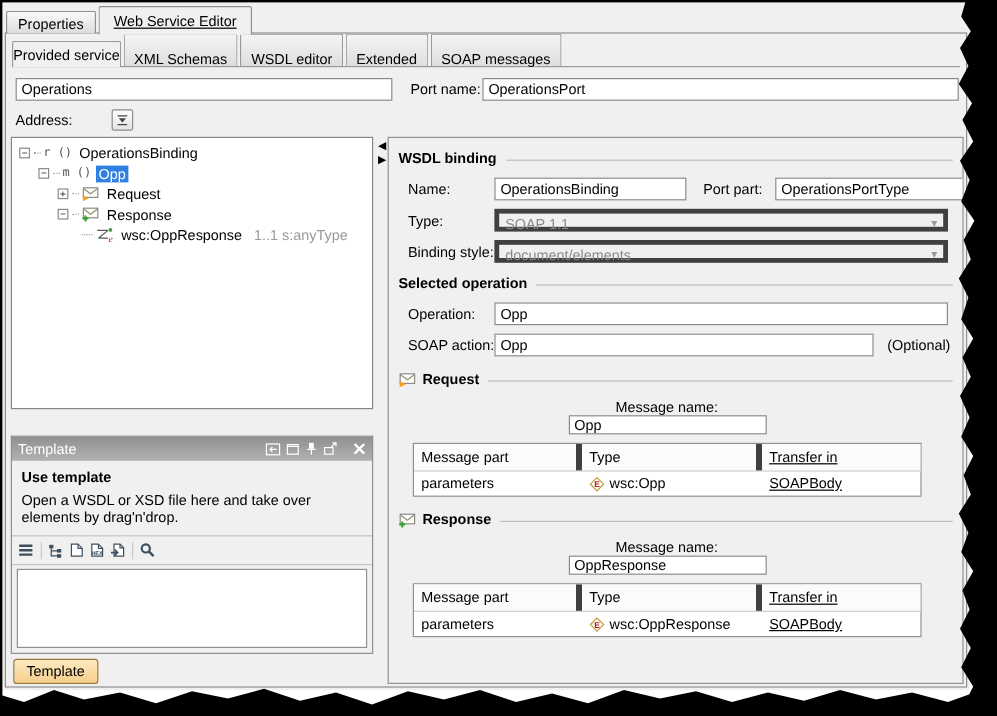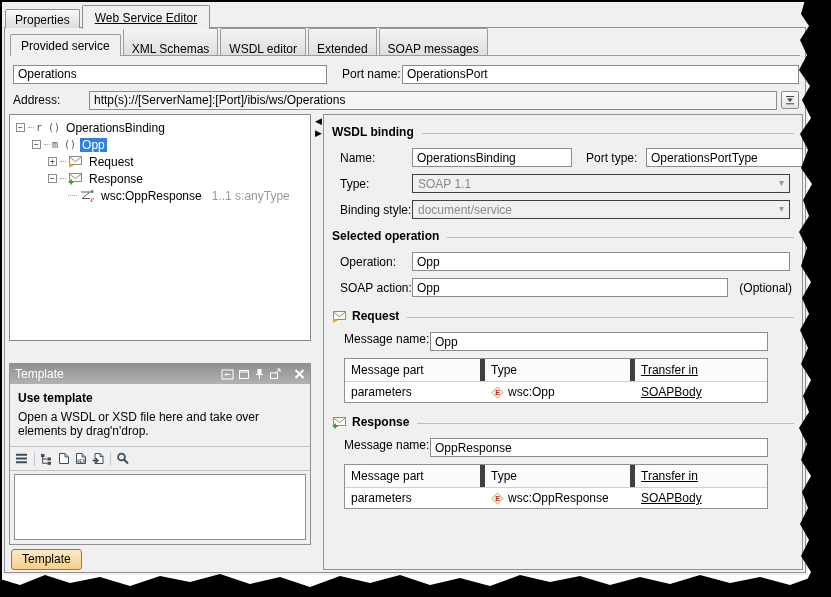--- a/index.html
+++ b/index.html
@@ -22,21 +22,21 @@
   .ttab.active { background:#f0f0f0; height:24px; padding:5px 12px; margin-bottom:-1px; z-index:6; position:relative;text-decoration:underline; }
 
   .editor-panel { position:absolute; left:2px; top:25px; right:2px; bottom:2px;
     border:1px solid #8f8f8f; background:#f0f0f0; }
 
   
   .itabs { position:absolute; left:5px; top:5px; right:5px; height:23px; display:flex;
     align-items:flex-end; border-bottom:1px solid #9a9a9a; }
   .itab { border:1px solid #9a9a9a; border-bottom:none; border-radius:2px 2px 0 0;
     background:linear-gradient(#f4f4f4,#dedede); padding:13px 8px; margin-right:2px; height:19px; cursor:default; white-space:nowrap; }
-  .itab.active { background:#f0f0f0; height:22px; padding:4px 10px; margin-bottom:-1px; z-index:2; position:relative; }
+  .itab.active { background:#f0f0f0; height:22px; padding:4px 0; margin-bottom:-1px; z-index:2; position:relative; }
 
   
   .svc-row { position:absolute; left:8px; top:36px; right:6px; height:20px; display:flex; align-items:center; }
   .addr-row { position:absolute; left:8px; top:62px; right:6px; height:20px; display:flex; align-items:center; }
   .flabel { flex:none; }
   input.txt { height:19px; border:1px solid #8b8b8b; background:#fff; font:12px "Liberation Sans",sans-serif; padding:0 4px; }
   .svc-row .flabel { width:76px; }
   .addr-row .flabel { width:76px; }
   .addr-btn { width:18px; height:18px; margin-left:4px; border:1px solid #8b8b8b; border-radius:2px;
     background:linear-gradient(#fdfdfd,#e4e4e4); display:flex; align-items:center; justify-content:center; flex:none; cursor:default; }
@@ -63,27 +63,27 @@
 
   
   .right-panel { position:absolute; left:318px; top:86px; right:2px; bottom:2px;
     border:1px solid #919191; background:#f0f0f0; padding:6px 8px; overflow:hidden; }
   .sec-head { display:flex; align-items:center; margin:4px 0 9px; }
   .sec-head .sicon { flex:none; margin-right:5px; display:inline-flex; }
   .sec-head .t { font-weight:bold; white-space:nowrap; }
   .sec-head .rule { flex:1; border-top:1px solid #bdbdbd; margin-left:8px; margin-top:2px; }
   .frm { display:flex; align-items:center; margin:0 2px 7px 8px; }
   .frm .flabel { width:72px; flex:none; }
-  .combo { position:relative; height:19px; border:1px solid #404040; background:#f0f0f0;
+  .combo { position:relative; height:19px; border:4px solid #404040; background:#f0f0f0;
     color:#8a8a8a; flex:1; padding:2px 18px 0 5px; margin-right:2px; }
   .combo .arrow { position:absolute; right:5px; top:2px; color:#9a9a9a; font-size:10px; }
   .note { flex:none; width:56px; text-align:right; margin-left:8px; }
 
   .msg-block { margin-left:12px; }
-  .msg-row { display:flex; margin-right:26px; }
+  .msg-row { display:flex; align-items:center; margin-right:26px;flex-direction:column; }
   .msg-row .flabel { width:86px; flex:none; }
 
   .wtable { margin:7px 26px 12px 12px; border:1px solid #8f8f8f; background:#fff; }
   .wth { display:flex; background:#fbfbfb; border-bottom:1px solid #d0d0d0; }
   .wtd { display:flex; }
   .wc { padding:3px 6px; display:flex; align-items:center; gap:4px; }
   .wth .wc { border-right:5px solid #404040; padding:4px 6px; }
   .wth .wc:last-child { border-right:none; }
   .c1 { width:140px; flex:none; } .c2 { width:150px; flex:none; } .c3 { flex:1;text-decoration:underline; }
 
@@ -128,21 +128,20 @@
     </div>
 
     <div class="svc-row">
       <input class="txt" style="width: 314px;" value="Operations">
       <span class="flabel" style="width:60px;margin-left:15px">Port name:</span>
       <input class="txt" style="flex: 1 1 0%;" value="OperationsPort">
     </div>
 
     <div class="addr-row">
       <span class="flabel">Address:</span>
-      <input class="txt" style="flex: 1 1 0%; background: rgb(245, 245, 245);" readonly="" value="http(s)://[ServerName]:[Port]/ibis/ws/Operations">
       <span class="addr-btn">
         <svg width="10" height="10" viewBox="0 0 10 10">
           <path d="M1 1.5 h8 M1 8.8 h8" stroke="#444" stroke-width="1"></path>
           <path d="M2 3.5 h6 l-3 3.6 z" fill="#444"></path>
         </svg>
       </span>
     </div>
 
     <div class="tree-panel">
       <div class="trow" style="padding-left:6px">
@@ -202,34 +201,34 @@
 
     <div class="right-panel">
 
       <div class="sec-head">
         <span class="t">WSDL binding</span>
         <span class="rule"></span>
       </div>
       <div class="frm">
         <span class="flabel">Name:</span>
         <input class="txt" style="width: 160px;" value="OperationsBinding">
-        <span class="flabel" style="width:60px;margin-left:14px">Port type:</span>
+        <span class="flabel" style="width:60px;margin-left:14px">Port part:</span>
         <input class="txt" style="flex: 1 1 0%; margin-right: 2px;" value="OperationsPortType">
       </div>
       <div class="frm">
         <span class="flabel">Type:</span>
         <span class="combo">
           <span>SOAP 1.1</span>
           <span class="arrow">▾</span>
         </span>
       </div>
       <div class="frm">
         <span class="flabel">Binding style:</span>
         <span class="combo">
-          <span>document/service</span>
+          <span>document/elements</span>
           <span class="arrow">▾</span>
         </span>
       </div>
 
       <div class="sec-head" style="margin-top:10px">
         <span class="t">Selected operation</span>
         <span class="rule"></span>
       </div>
       <div class="frm">
         <span class="flabel">Operation:</span>

